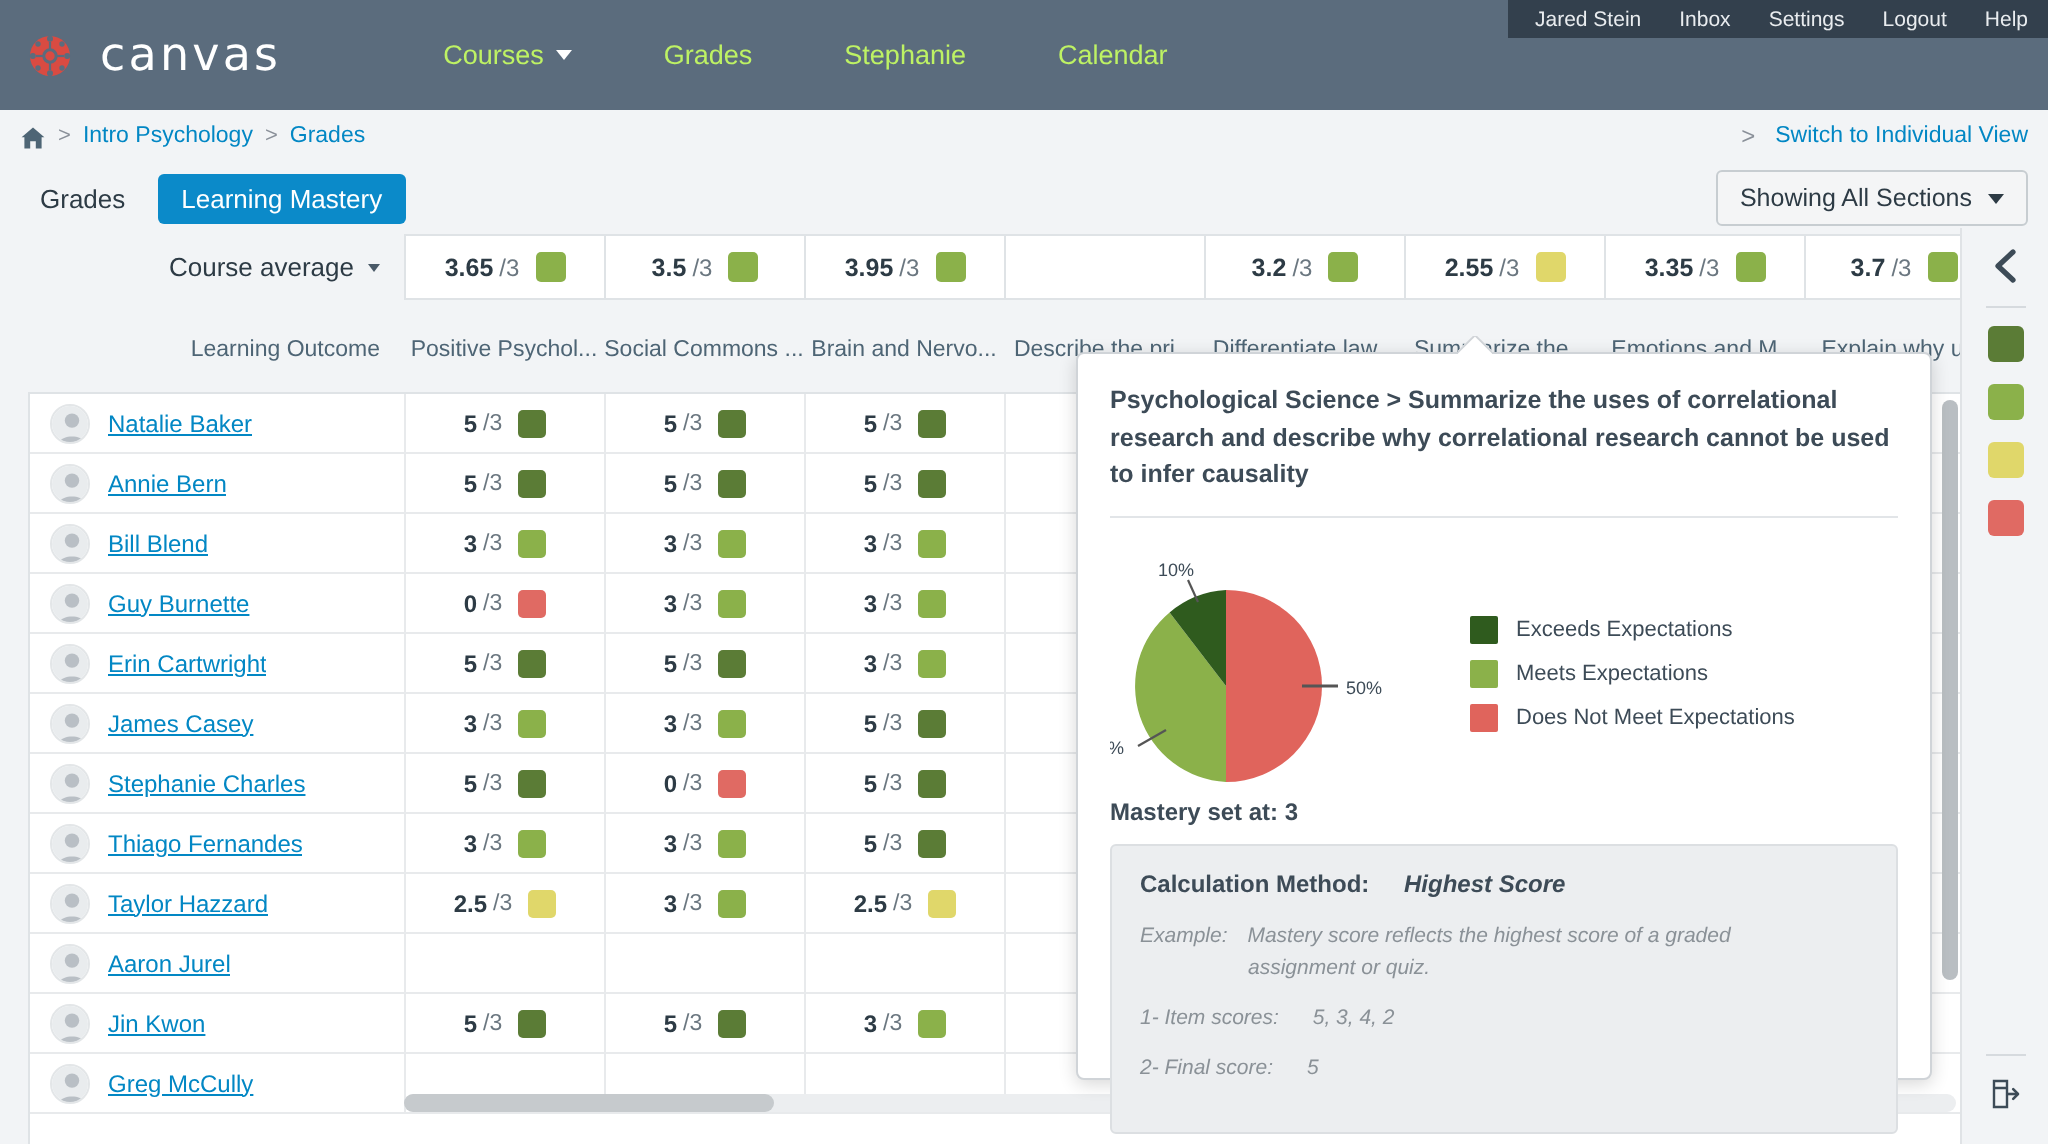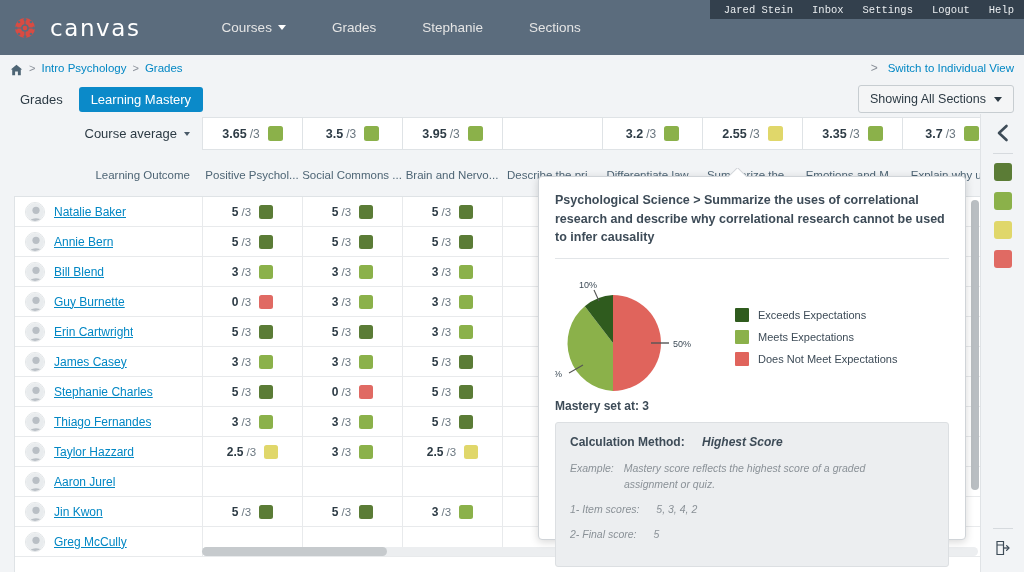--- a/index.html
+++ b/index.html
@@ -16,41 +16,41 @@
     position: absolute; top: 0; right: 0;
     height: 19px;
     background: #33404d;
     display: flex; align-items: center;
     padding: 0 10px 0 14px;
     gap: 19px;
     z-index: 40;
   }
   .util-strip a {
     color: #e9ecef; font-size: 10.5px; text-decoration: none;
-    white-space: nowrap; font-weight: 400; font-family: Liberation Mono, monospace;
+    white-space: nowrap; font-weight: 400;
   }
 
   
   .navbar {
     position: absolute; top: 0; left: 0; right: 0;
     height: 55px;
     background: #5b6c7d;
     display: flex; align-items: center;
     z-index: 30;
   }
   .brand { display: flex; align-items: center; margin-left: 14px; gap: 14px; }
   .brand-mark { width: 22px; height: 22px; position: relative; }
   .brand-mark svg { display: block; }
   .brand-text {
     color: #fff; font-size: 23px; letter-spacing: 1.6px;
     font-weight: 400; font-family: "DejaVu Sans", sans-serif;
   }
   .nav-links { display: flex; align-items: center; margin-left: 58px; gap: 0; }
   .nav-link {
-    color: #e5e5e5; font-size: 13.5px; text-decoration: none;
+    color: #bef264; font-size: 13.5px; text-decoration: none;
     padding: 0 23px; white-space: nowrap;
     display: flex; align-items: center; gap: 6px;
   }
   .caret-down {
     width: 0; height: 0;
     border-left: 4px solid transparent;
     border-right: 4px solid transparent;
     border-top: 5px solid #fff;
     display: inline-block;
   }
@@ -336,21 +336,21 @@
     </span>
     <span class="brand-text">canvas</span>
   </div>
   <div class="nav-links">
     <a class="nav-link" href="#">
       <span>Courses</span>
       <i class="caret-down"></i>
     </a>
     <a class="nav-link" href="#">Grades</a>
     <a class="nav-link" href="#">Stephanie</a>
-    <a class="nav-link" href="#">Sections</a>
+    <a class="nav-link" href="#">Calendar</a>
   </div>
 </div>
 
 <div class="crumb-bar">
   <span class="crumb-home">
     <svg width="13" height="12" viewBox="0 0 13 12">
       <path d="M6.5 0.8 L12.2 5.6 L10.8 5.6 L10.8 11.2 L7.9 11.2 L7.9 7.6 L5.1 7.6 L5.1 11.2 L2.2 11.2 L2.2 5.6 L0.8 5.6 Z" fill="#4e6575"></path>
     </svg>
   </span>
   <span class="crumb-sep">&gt;</span>

